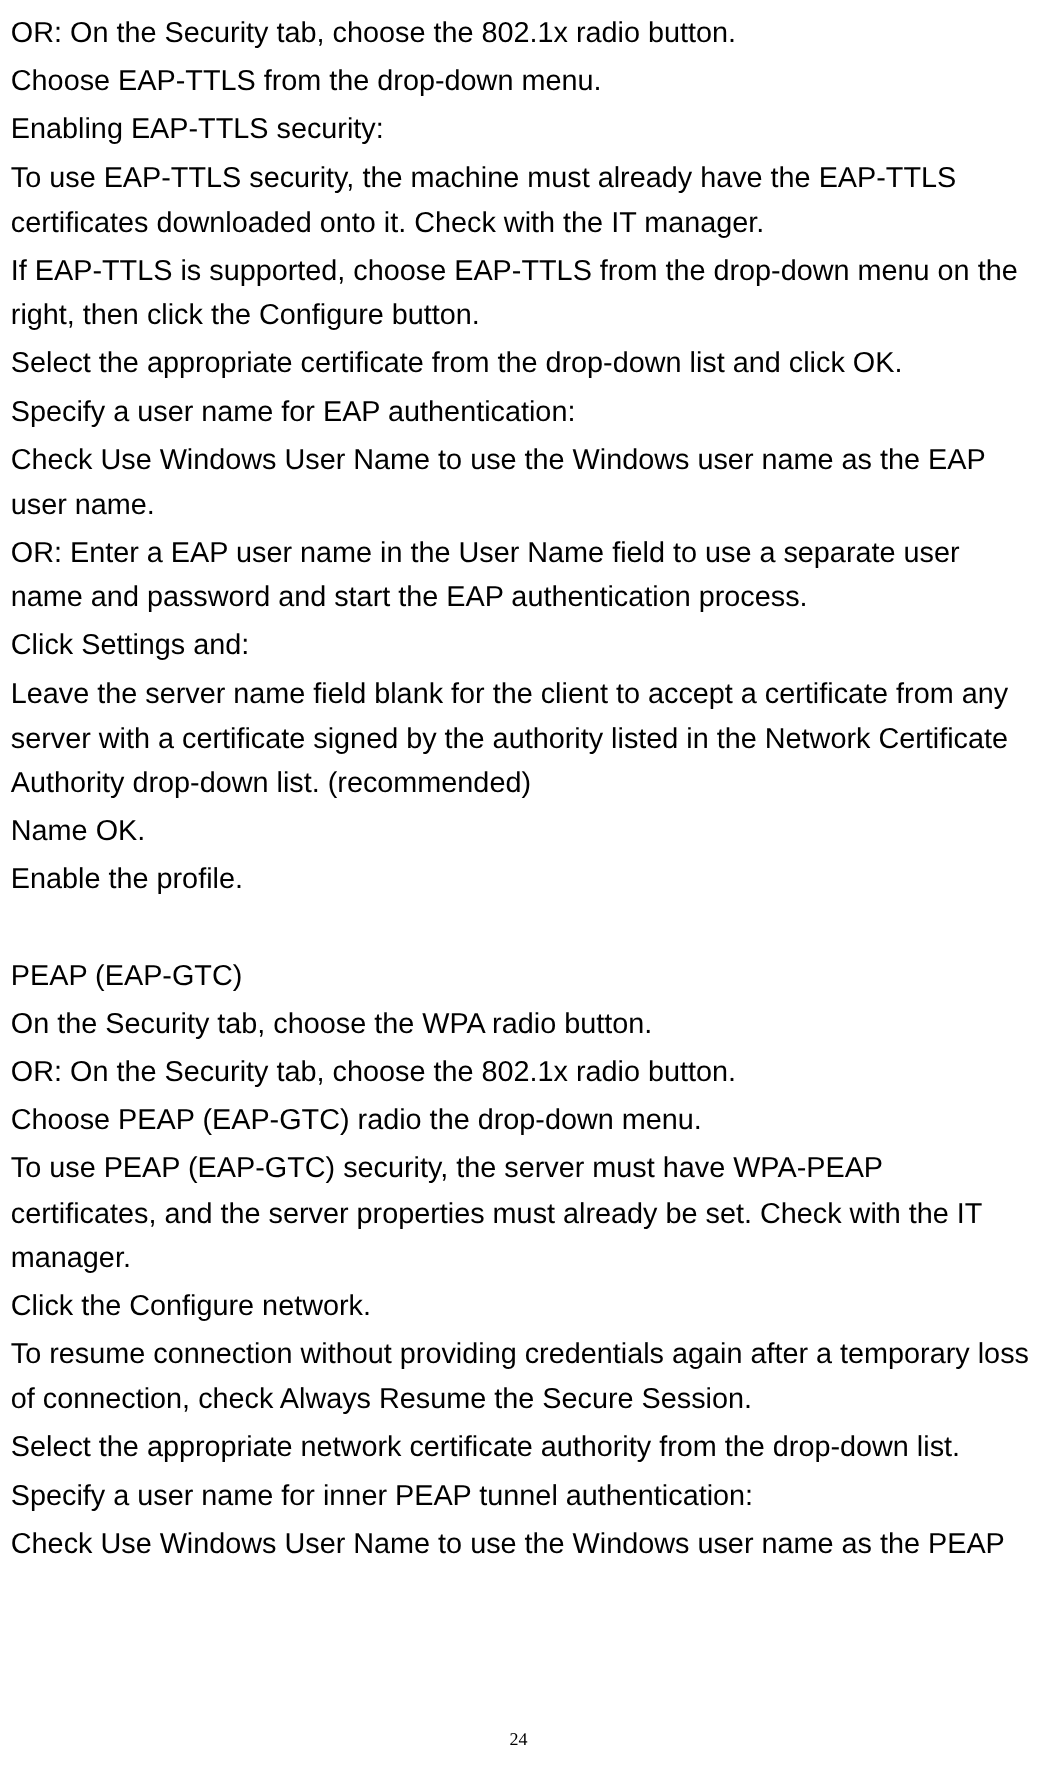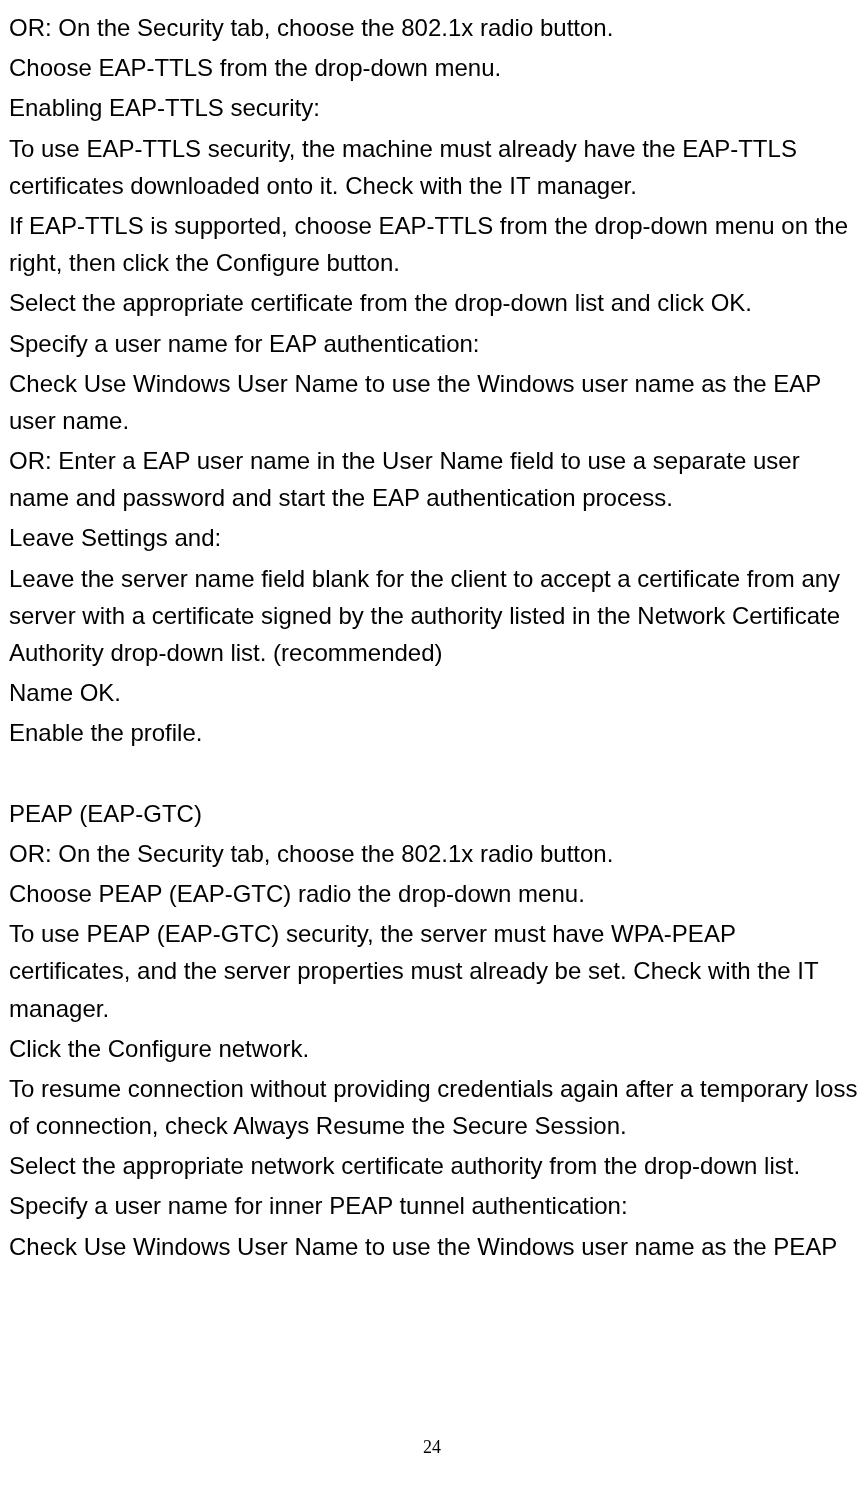--- a/index.html
+++ b/index.html
@@ -26,46 +26,47 @@
     }
     .indent {
       text-indent: 40px;
     }
     .page-number {
       position: absolute;
       bottom: 24px;
       left: 0;
       width: 864px;
       text-align: center;
-      font-size: 18px;
+      font-size: 15px;
       font-family: "Times New Roman", serif;
     }
     .spacer {
       height: 37px;
     }
   </style>
 </head>
 <body>
 
 <div class="content">
   <p>OR: On the Security tab, choose the 802.1x radio button.</p>
   <p>Choose EAP-TTLS from the drop-down menu.</p>
   <p>Enabling EAP-TTLS security:</p>
   <p>To use EAP-TTLS security, the machine must already have the EAP-TTLS certificates downloaded onto it. Check with the IT manager.</p>
   <p>If EAP-TTLS is supported, choose EAP-TTLS from the drop-down menu on the right, then click the Configure button.</p>
   <p>Select the appropriate certificate from the drop-down list and click OK.</p>
   <p>Specify a user name for EAP authentication:</p>
   <p>Check Use Windows User Name to use the Windows user name as the EAP user name.</p>
   <p>OR: Enter a EAP user name in the User Name field to use a separate user name and password and start the EAP authentication process.</p>
-  <p>Leave Settings and:</p>
+  <p>Click Settings and:</p>
   <p>Leave the server name field blank for the client to accept a certificate from any server with a certificate signed by the authority listed in the Network Certificate Authority drop-down list. (recommended)</p>
   <p>Name OK.</p>
   <p>Enable the profile.</p>
   <div class="spacer"></div>
   <p>PEAP (EAP-GTC)</p>
+  <p>On the Security tab, choose the WPA radio button.</p>
   <p>OR: On the Security tab, choose the 802.1x radio button.</p>
   <p>Choose PEAP (EAP-GTC) radio the drop-down menu.</p>
   <p>To use PEAP (EAP-GTC) security, the server must have WPA-PEAP certificates, and the server properties must already be set. Check with the IT manager.</p>
   <p>Click the Configure network.</p>
   <p>To resume connection without providing credentials again after a temporary loss of connection, check Always Resume the Secure Session.</p>
   <p>Select the appropriate network certificate authority from the drop-down list.</p>
   <p>Specify a user name for inner PEAP tunnel authentication:</p>
   <p>Check Use Windows User Name to use the Windows user name as the PEAP</p>
 </div>
 

